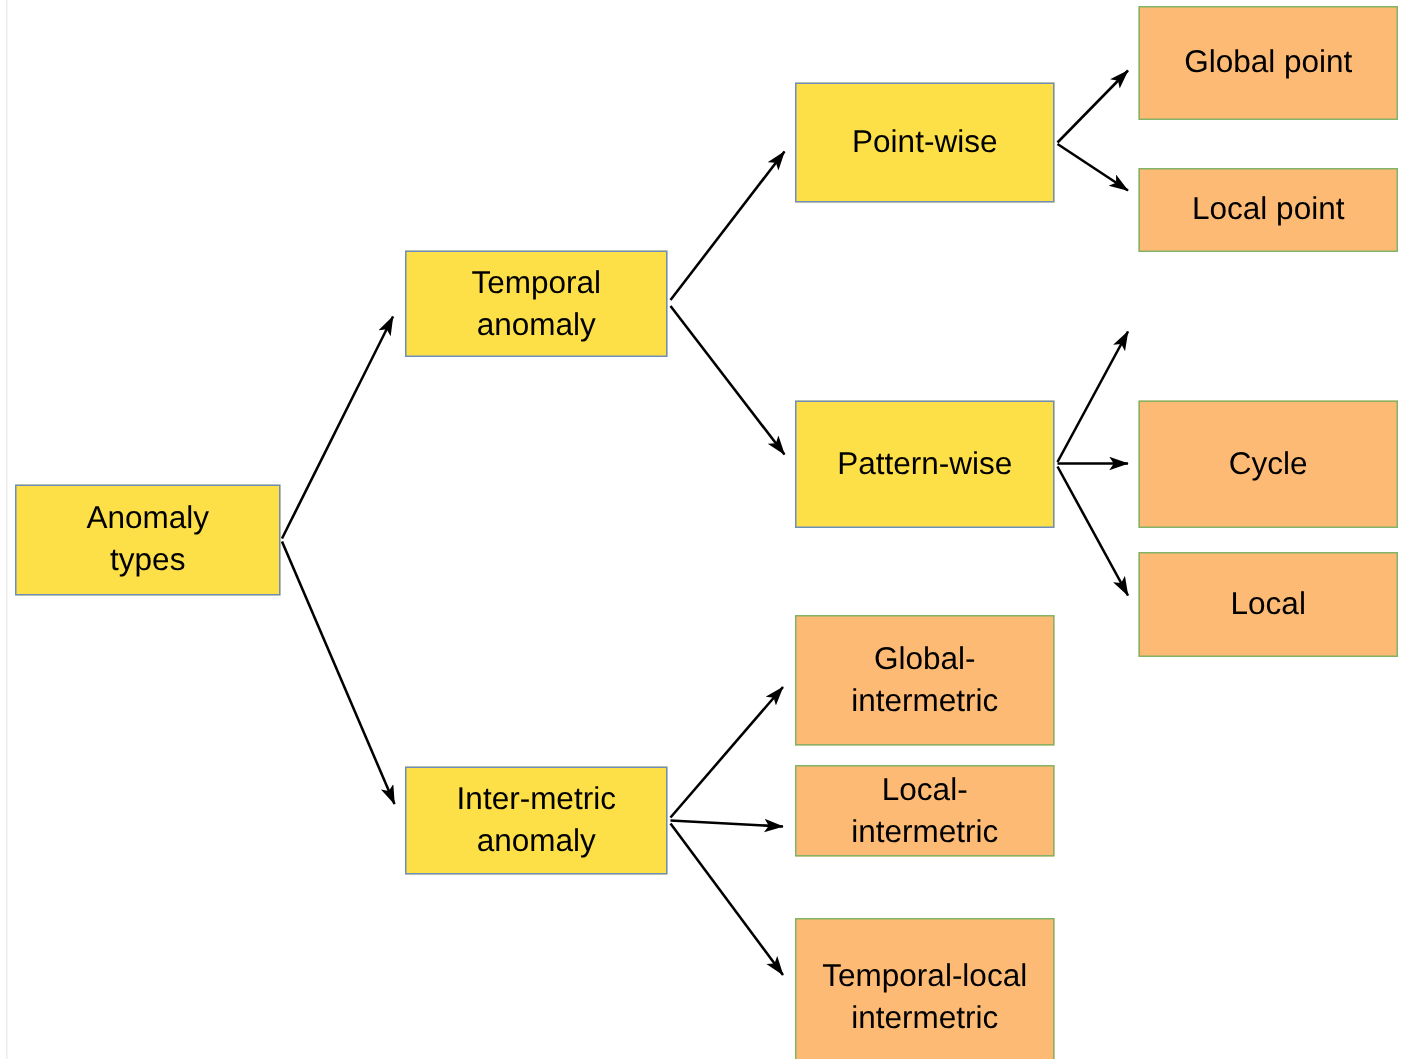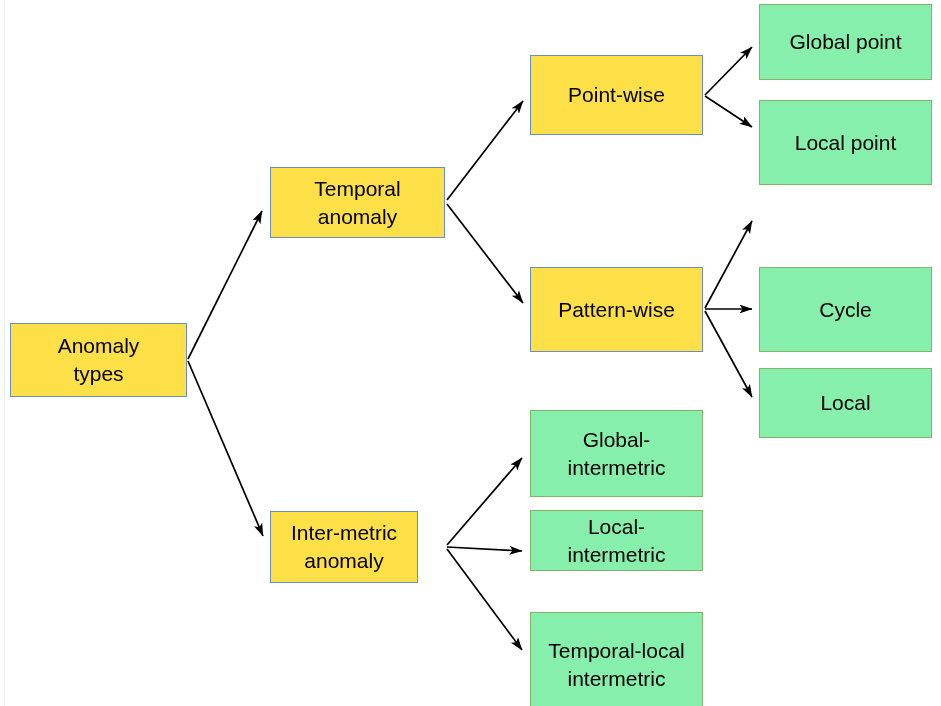--- a/index.html
+++ b/index.html
@@ -17,21 +17,21 @@
   svg.edges{position:absolute;left:0;top:0;}
   .node{
     position:absolute;
     display:flex;align-items:center;justify-content:center;
     text-align:center;
     font-size:21px;line-height:1.32;color:#000000;
     white-space:pre-line;
     box-sizing:border-box;
   }
   .node.blue{background:#fde047;border:1.5px solid #6c8ebf;}
-  .node.green{background:#86efac;border:1.5px solid #82b366;}
+  .node.green{background:#fdba74;border:1.5px solid #82b366;}
 </style>
 </head>
 <body>
 
 <div class="canvas">
 
   <div class="page-edge"></div>
 
   <svg class="edges" width="941" height="706" viewBox="0 0 941 706">
     <defs>
@@ -56,38 +56,38 @@
   <div class="node blue" style="left:10px;top:323px;width:177px;height:74px">
     <span>Anomaly
 types</span>
   </div>
 
   <div class="node blue" style="left:270px;top:167px;width:175px;height:71px">
     <span>Temporal
 anomaly</span>
   </div>
 
-  <div class="node blue" style="left:270px;top:511px;width:148px;height:72px">
+  <div class="node blue" style="left:270px;top:511px;width:175px;height:72px">
     <span>Inter-metric
 anomaly</span>
   </div>
 
   <div class="node blue" style="left:530px;top:55px;width:173px;height:80px">
     <span>Point-wise</span>
   </div>
 
   <div class="node blue" style="left:530px;top:267px;width:173px;height:85px">
     <span>Pattern-wise</span>
   </div>
 
   <div class="node green" style="left:759px;top:4px;width:173px;height:76px">
     <span>Global point</span>
   </div>
 
-  <div class="node green" style="left:759px;top:100px;width:173px;height:85px">
+  <div class="node green" style="left:759px;top:112px;width:173px;height:56px">
     <span>Local point</span>
   </div>
 
 
   <div class="node green" style="left:759px;top:267px;width:173px;height:85px">
     <span>Cycle</span>
   </div>
 
   <div class="node green" style="left:759px;top:368px;width:173px;height:70px">
     <span>Local</span>

